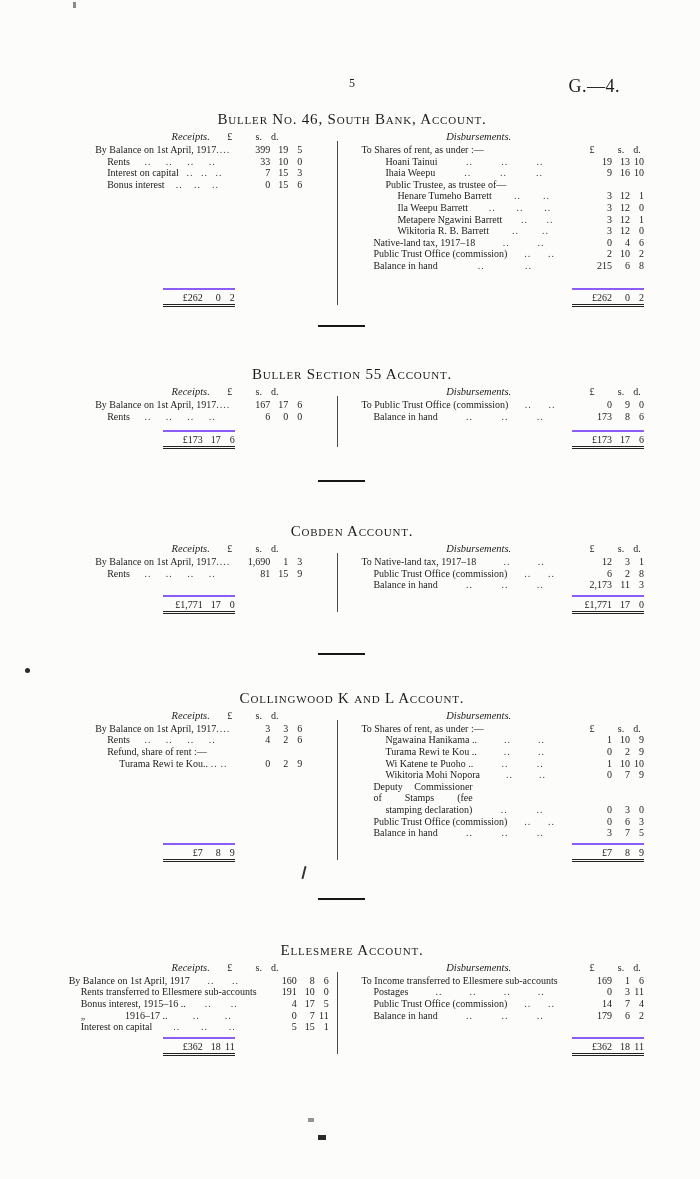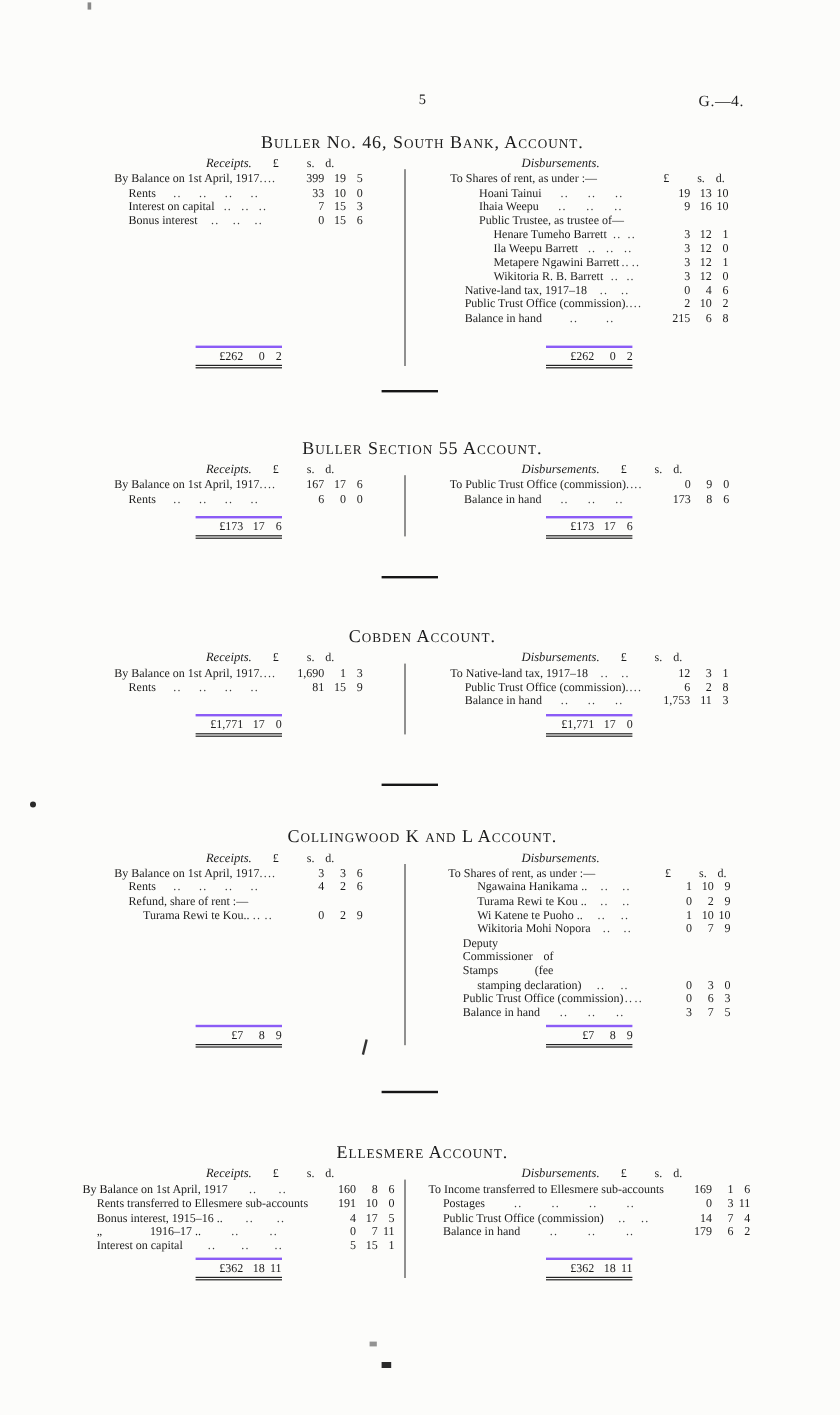--- a/index.html
+++ b/index.html
@@ -5,38 +5,38 @@
   html,body{margin:0;padding:0;}
   body{
     width:700px;height:1179px;position:relative;overflow:hidden;
     background:#fcfcfa;color:#1c1c1c;
     font-family:"Liberation Serif","DejaVu Serif",serif;
   }
   .page{position:absolute;inset:0;padding:76px 56px 0 60px;box-sizing:border-box;}
   
   .pagehead{position:relative;height:16px;font-size:12px;}
   .pagenum{position:absolute;left:50%;transform:translateX(-50%);top:0;}
-  .docref{position:absolute;right:24px;top:0;font-size:13px;letter-spacing:0.5px;}
+  .docref{position:absolute;right:24px;top:0;font-size:18px;letter-spacing:0.5px;}
   
   .account{margin:0;}
   .account.t1{margin-top:20px;}
   .account-title{
     margin:0 0 4px;text-align:center;font-weight:normal;
     font-variant:small-caps;font-size:15px;letter-spacing:0.8px;line-height:14px;
   }
   .body{display:flex;align-items:stretch;position:relative;}
   .t1 .body{min-height:177px;}
   .t2 .body{min-height:64px;}
   .t3 .body{min-height:66px;}
   .t4 .body{min-height:136px;}
   .t5 .body{min-height:93px;}
   .vdiv{position:absolute;left:47.5%;top:11px;bottom:2px;width:1px;background:#4a4a4a;}
   .col{display:flex;flex-direction:column;box-sizing:border-box;}
   .col.receipts{width:47.5%;align-items:center;}
-  .col.disb{width:52.5%;padding-left:1px;align-items:center;}
+  .col.disb{width:52.5%;padding-left:24px;}
   .colhead{display:flex;align-items:flex-end;font-size:10.5px;line-height:13px;margin-bottom:1px;}
   .heading{flex:1;min-width:0;text-align:center;font-style:italic;}
   .receipts .heading{padding-left:56px;}
   .disb .heading{padding-left:24px;}
   .rows{flex:1;}
   .row{display:flex;font-size:10px;line-height:11.6px;}
   .lbl{white-space:nowrap;flex-shrink:1;min-width:0;}
   .ind1{padding-left:12px;}
   .ind2{padding-left:24px;}
   .ind3{padding-left:36px;}
@@ -485,21 +485,21 @@
               </span>
             </div>
             <div class="row">
               <span class="lbl ind1">Balance in hand</span>
               <span class="leader">
                 <i>..</i>
                 <i>..</i>
                 <i>..</i>
               </span>
               <span class="amt">
-                <b class="p">1,753</b>
+                <b class="p">2,173</b>
                 <b class="s">11</b>
                 <b class="d">3</b>
               </span>
             </div>
           </div>
         <div class="totalrow">
           <span class="amt total">
               <b class="p">£1,771</b>
               <b class="s">17</b>
               <b class="d">0</b>

